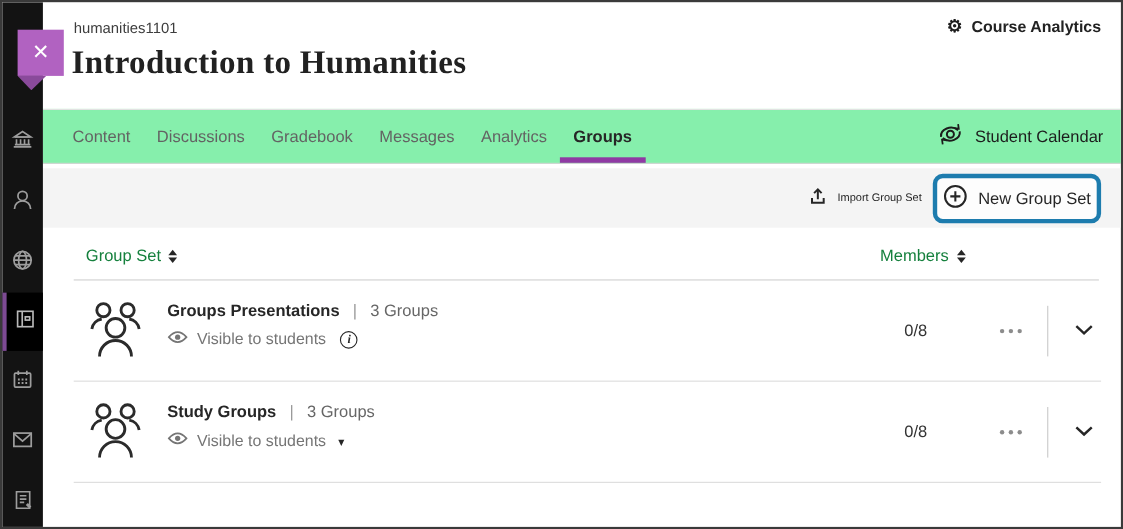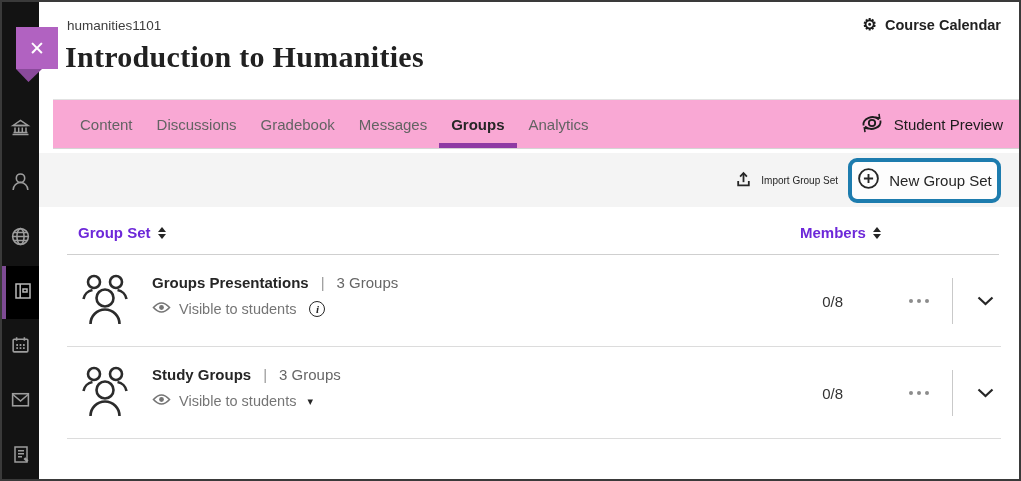--- a/index.html
+++ b/index.html
@@ -21,41 +21,41 @@
   .close-fold{ position:absolute; left:14px; top:67px; width:26px; height:13px; background:#8a4a9b;
     clip-path:polygon(0 0,100% 0,48% 100%); z-index:5;}
   
   .breadcrumb{ position:absolute; left:65px; top:16px; font-size:13.5px; color:#3d3d3d;}
   .page-title{ position:absolute; left:63px; top:38px; font-family:"Liberation Serif", serif;
     font-size:30px; font-weight:600; color:#212121; letter-spacing:.3px;text-align:center;}
   .course-settings{ position:absolute; right:18px; top:15px; display:flex; align-items:center; gap:8px;
     font-size:14.5px; font-weight:bold; color:#222; cursor:pointer;}
   .gear{ font-size:16px; line-height:1; color:#1c1c1c;}
   
-  .tabbar{ position:absolute; left:37px; right:0; top:97px; height:50px; background:#f9a8d4;
+  .tabbar{ position:absolute; left:37px; right:0; top:97px; height:50px; background:#86efac;
     border-top:1px solid #e2e2e2; border-bottom:1px solid #d4d4d4;
-    display:flex; align-items:center; padding:0 16px 0 27px; gap:24px;margin-left:14px;}
+    display:flex; align-items:center; padding:0 16px 0 27px; gap:24px;}
   .tab{ height:100%; display:flex; align-items:center; font-size:15px; color:#636363; cursor:pointer; position:relative; white-space:nowrap;}
   .tab.active{ color:#262626; font-weight:bold;}
   .tab.active::after{ content:''; position:absolute; left:-12px; right:-12px; bottom:0; height:5px; background:#8f3aa3;}
   .student-preview{ margin-left:auto; display:flex; align-items:center; gap:9px; font-size:15px; color:#1c1c1c; cursor:pointer; white-space:nowrap;}
   .sp-icon svg{ stroke:#1c1c1c; fill:none; stroke-width:1.8;}
   
   .manage-bar{ position:absolute; left:37px; right:0; top:151px; height:54px; background:#f4f4f4;
     display:flex; align-items:center;}
   .manage-title{ margin-left:39px; font-size:17px; font-weight:bold; color:#262626;}
   .manage-actions{ margin-left:auto; display:flex; align-items:center;}
   .import-btn{ display:flex; align-items:center; gap:9px; font-size:10px; color:#262626; cursor:pointer; margin-right:10px;}
   .import-btn svg{ stroke:#262626; fill:none; stroke-width:1.7;}
   .new-btn{ width:153px; height:45px; border:4px solid #1d7cae; border-radius:9px; background:#fdfdfd;
     display:flex; align-items:center; justify-content:center; gap:9px; font-size:15px; color:#262626;
     cursor:pointer; margin-right:18px;}
   .new-btn svg{ stroke:#262626; fill:none; stroke-width:1.8;}
   
-  .col-head{ position:absolute; display:flex; align-items:center; gap:7px; font-size:15px; font-weight:bold; color:#6d28d9; cursor:pointer;}
+  .col-head{ position:absolute; display:flex; align-items:center; gap:7px; font-size:15px; font-weight:normal; color:#15803d; cursor:pointer;}
   .col-groupset{ left:76px; top:222px;}
   .col-members{ left:798px; top:222px;justify-content:space-between;}
   .sort{ display:flex; flex-direction:column; gap:2px;}
   .sort i{ display:block; width:0; height:0; border-left:4px solid transparent; border-right:4px solid transparent;}
   .sort .up{ border-bottom:5px solid #262626;}
   .sort .dn{ border-top:5px solid #262626;}
   .head-line{ position:absolute; left:65px; right:20px; top:252px; height:1px; background:#cfcfcf;}
   .row{ position:absolute; left:37px; right:0; height:92px;}
   .row-1{ top:253px;} .row-2{ top:345px;}
   .row::after{ content:''; position:absolute; left:28px; right:18px; bottom:0; height:1px; background:#dcdcdc;}
@@ -137,41 +137,41 @@
 
   <div class="close-btn">
     <span>✕</span>
   </div>
   <div class="close-fold"></div>
 
   <div class="breadcrumb">humanities1101</div>
   <div class="page-title">Introduction to Humanities</div>
   <div class="course-settings">
     <span class="gear">⚙</span>
-    <span>Course Calendar</span>
+    <span>Course Analytics</span>
   </div>
 
   <div class="tabbar">
     <div class="tab">Content</div>
     <div class="tab">Discussions</div>
     <div class="tab">Gradebook</div>
     <div class="tab">Messages</div>
+    <div class="tab">Analytics</div>
     <div class="tab active">Groups</div>
-    <div class="tab">Analytics</div>
     <div class="student-preview">
       <span class="sp-icon">
         <svg width="26" height="22" viewBox="0 0 26 22">
             <circle cx="13" cy="11" r="3.2"></circle>
             <path d="M4.5 13.5 a9 7.5 0 0 1 15.5 -6"></path>
             <path d="M21.5 8.5 a9 7.5 0 0 1 -15.5 6"></path>
             <path d="M20 1.8 L20.6 6 L16.4 5.4" stroke-width="1.6"></path>
             <path d="M6 20.2 L5.4 16 L9.6 16.6" stroke-width="1.6"></path>
           </svg>
       </span>
-      <span>Student Preview</span>
+      <span>Student Calendar</span>
     </div>
   </div>
 
   <div class="manage-bar">
     <div class="manage-actions">
       <div class="import-btn">
         <span><svg width="17" height="17" viewBox="0 0 16 16">
               <path d="M3 9.5 V13.5 H13 V9.5"></path>
               <path d="M8 10.5 V2.5"></path>
               <path d="M4.8 5.2 L8 2 L11.2 5.2"></path>

